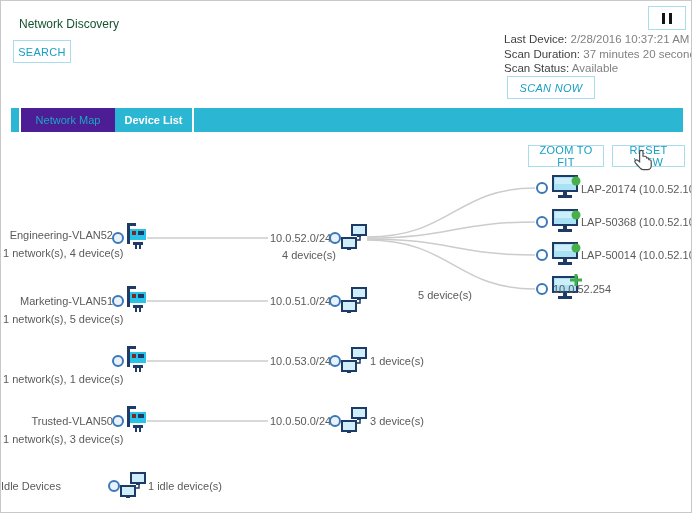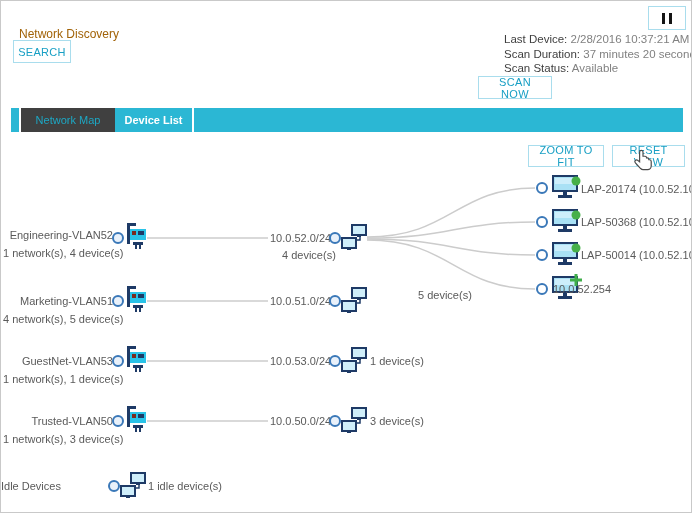--- a/index.html
+++ b/index.html
@@ -1,38 +1,38 @@
 <!DOCTYPE html>
 <html><head>
 <meta charset="utf-8">
 <style>
   html,body{margin:0;padding:0;background:#fff;}
   .page{
     position:relative;width:690px;height:511px;background:#fff;
     border:1px solid #c9c9c9;overflow:hidden;
     font-family:"Liberation Sans",sans-serif;
   }
-  .title{position:absolute;left:18px;top:26px;font-size:12px;color:#a16207;}
+  .title{position:absolute;left:18px;top:16px;font-size:12px;color:#14532d;}
   .tealbtn{
     position:absolute;display:flex;align-items:center;justify-content:center;
     background:#fff;border:1px solid #a9dded;color:#179fc4;
     font-size:11px;letter-spacing:.3px;cursor:pointer;box-sizing:border-box;
   }
   .btn-search{left:12px;top:39px;width:58px;height:23px;}
-  .btn-scan-now{left:477px;top:75px;width:74px;height:23px;}
+  .btn-scan-now{left:506px;top:75px;width:88px;height:23px;font-style:italic;}
   .btn-zoomfit{left:527px;top:144px;width:76px;height:22px;}
   .btn-resetview{left:611px;top:144px;width:73px;height:22px;}
   .btn-pause{left:647px;top:5px;width:38px;height:24px;}
   .pause-bar{width:3px;height:11px;background:#141414;margin:0 2px;}
   .scan-info{position:absolute;left:503px;top:31px;font-size:11.5px;line-height:14.5px;color:#818181;white-space:nowrap;}
   .scan-info .lbl{color:#3f3f3f;}
   .tabbar{position:absolute;left:10px;top:107px;width:672px;height:24px;display:flex;}
   .tab-accent{width:8px;background:#2bb7d4;margin-right:2px;}
   .tab{display:flex;align-items:center;justify-content:center;font-size:11px;cursor:pointer;}
-  .tab-active{width:94px;background:#404040;color:#1da7c4;}
+  .tab-active{width:94px;background:#4c1d95;color:#1da7c4;}
   .tab-inactive{width:77px;background:#2bb7d4;color:#fff;font-weight:bold;}
   .tab-sep{width:2px;background:#fff;}
   .tab-fill{flex:1;background:#2bb7d4;}
   .maplabel{position:absolute;font-size:11px;color:#5a5a5a;white-space:nowrap;height:14px;line-height:14px;}
   .vlan-name{left:0;width:112px;text-align:right;}
   .node-circle{
     position:absolute;width:8px;height:8px;border-radius:50%;
     background:#e9f1fa;border:2px solid #3a78b8;box-sizing:content-box;
   }
   .icon{position:absolute;}
@@ -182,21 +182,21 @@
   </span>
   <span class="badge" style="left:569px;top:271px;">
     <svg width="12" height="12" viewBox="0 0 12 12">
         <rect x="4.5" y="0" width="3" height="12" fill="#3fae49"></rect>
         <rect x="0" y="4.5" width="12" height="3" fill="#3fae49"></rect>
       </svg>
   </span>
   <div class="maplabel" style="left:552px;top:281px;">10.0.52.254</div>
 
   <div class="maplabel vlan-name" style="top:293px;">Marketing-VLAN51</div>
-  <div class="maplabel" style="left:2px;top:311px;">4 network(s), 5 device(s)</div>
+  <div class="maplabel" style="left:2px;top:311px;">1 network(s), 5 device(s)</div>
   <div class="node-circle" style="left:111px;top:294px;"></div>
   <span class="icon" style="left:122px;top:285px;">
     <svg width="24" height="28" viewBox="0 0 24 28">
         <rect x="4" y="0" width="3" height="21" fill="#1e3a66"></rect>
         <rect x="4" y="0" width="9" height="3" fill="#1e3a66"></rect>
         <rect x="7" y="6" width="16" height="11" fill="#29c3e8"></rect>
         <rect x="9" y="8" width="4" height="4" fill="#7a2b20"></rect>
         <rect x="15" y="8" width="6" height="4" fill="#1e3a66"></rect>
         <rect x="10" y="19" width="10" height="3" fill="#1e3a66"></rect>
         <rect x="12" y="22" width="2" height="4" fill="#1e3a66"></rect>
@@ -209,21 +209,20 @@
     <svg width="26" height="27" viewBox="0 0 26 27">
         <rect x="11" y="1" width="14" height="10" fill="#cfeefa" stroke="#1e3a66" stroke-width="2"></rect>
         <rect x="16" y="11" width="4" height="2" fill="#1e3a66"></rect>
         <path d="M19 13 v3 h-4" stroke="#1e3a66" stroke-width="1.5" fill="none"></path>
         <rect x="1" y="14" width="14" height="10" fill="#cfeefa" stroke="#1e3a66" stroke-width="2"></rect>
         <rect x="6" y="24" width="4" height="2" fill="#1e3a66"></rect>
       </svg>
   </span>
   <div class="maplabel" style="left:369px;top:287px;margin-left:48px;">5 device(s)</div>
 
-  <div class="maplabel vlan-name" style="top:353px;">GuestNet-VLAN53</div>
   <div class="maplabel" style="left:2px;top:371px;">1 network(s), 1 device(s)</div>
   <div class="node-circle" style="left:111px;top:354px;"></div>
   <span class="icon" style="left:122px;top:345px;">
     <svg width="24" height="28" viewBox="0 0 24 28">
         <rect x="4" y="0" width="3" height="21" fill="#1e3a66"></rect>
         <rect x="4" y="0" width="9" height="3" fill="#1e3a66"></rect>
         <rect x="7" y="6" width="16" height="11" fill="#29c3e8"></rect>
         <rect x="9" y="8" width="4" height="4" fill="#7a2b20"></rect>
         <rect x="15" y="8" width="6" height="4" fill="#1e3a66"></rect>
         <rect x="10" y="19" width="10" height="3" fill="#1e3a66"></rect>

